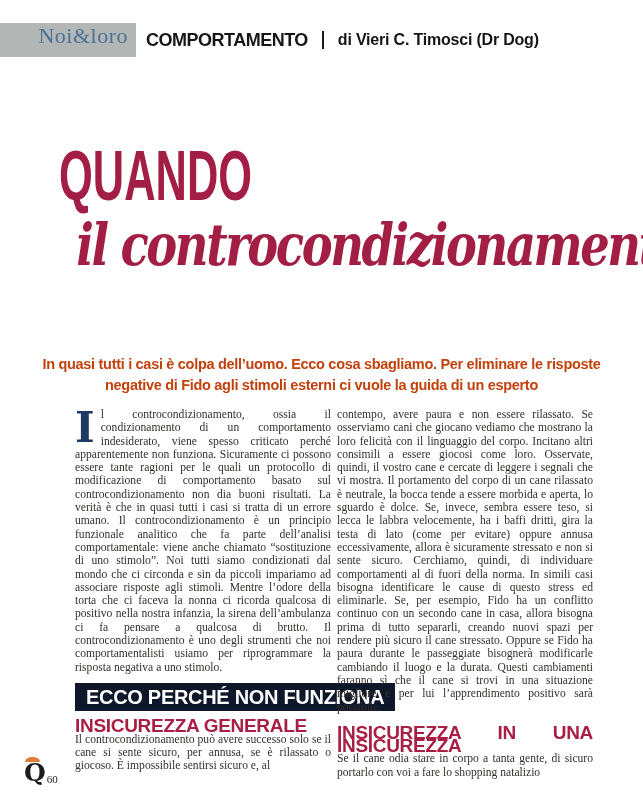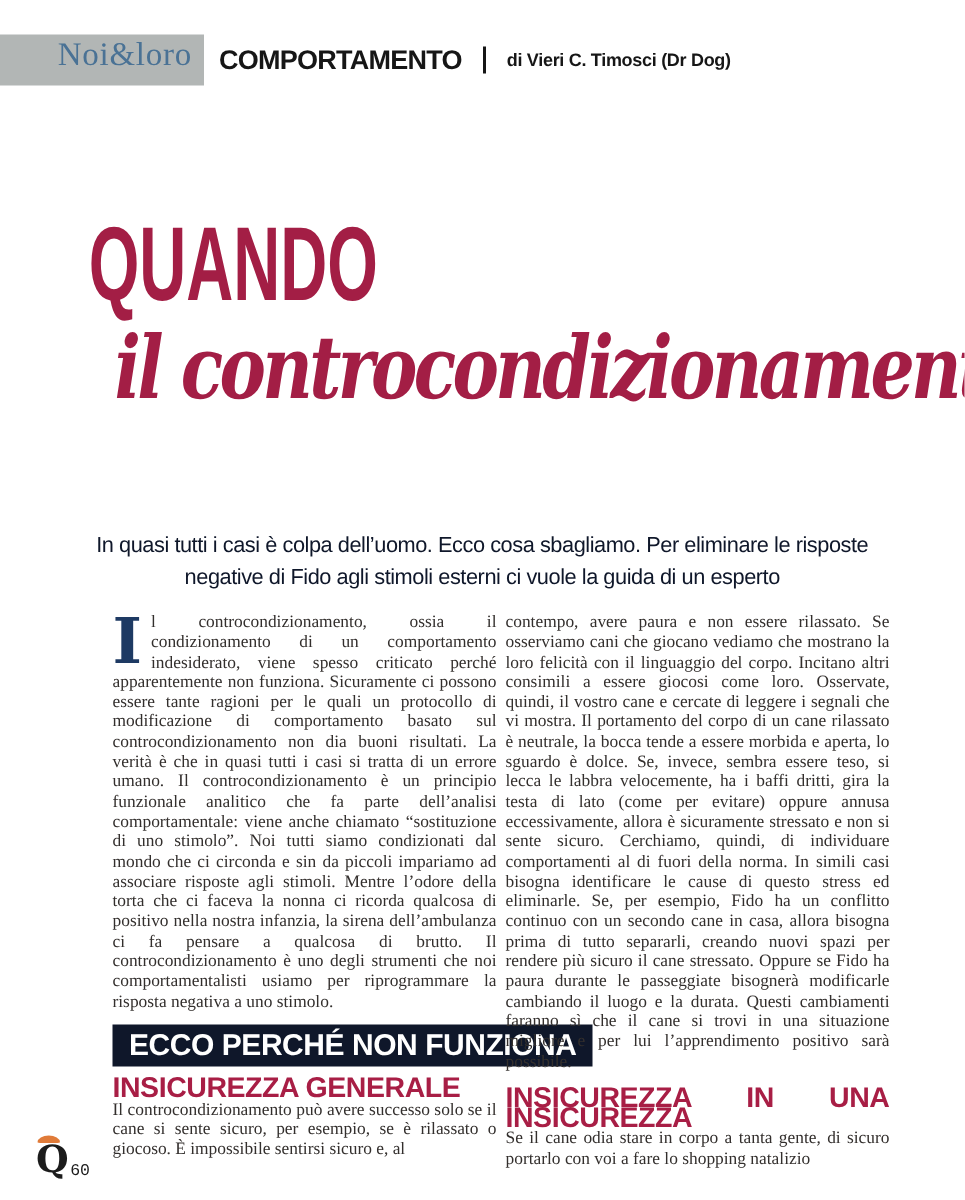--- a/index.html
+++ b/index.html
@@ -10,42 +10,42 @@
   .header{position:absolute;top:23px;left:0;width:643px;height:34px;}
   .section-box{position:absolute;left:0;top:0;width:136px;height:34px;
        background:#b2b6b5;display:flex;justify-content:flex-end;
        padding-right:8px;box-sizing:border-box;}
   .section-box span{font-family:"Liberation Serif",serif;font-size:22px;
        color:#4a7295;letter-spacing:.5px;}
   .header-meta{position:absolute;left:146px;top:0;height:34px;display:flex;
        align-items:center;gap:14px;font-family:"Liberation Sans",sans-serif;}
   .category{font-size:18px;font-weight:bold;color:#161616;letter-spacing:-.5px;}
   .header-sep{width:2px;height:18px;background:#161616;}
-  .byline{font-size:12px;font-weight:bold;color:#161616;letter-spacing:-.2px;}
+  .byline{font-size:16px;font-weight:bold;color:#161616;letter-spacing:-.2px;}
 
   
   .title-block{position:absolute;top:146px;left:0;width:643px;text-align:left;
        color:#a31e45;}
   .title-line1{display:inline-block;font-family:"Liberation Sans",sans-serif;
        font-weight:bold;font-size:70px;line-height:60px;letter-spacing:0;
        transform:scaleX(.62);transform-origin:center;white-space:nowrap;}
   .title-line2{display:block;margin-top:-4px;}
   .title-line2 span{display:inline-block;font-family:"DejaVu Serif",serif;
        font-style:italic;font-weight:bold;font-size:58px;line-height:86px;
        letter-spacing:-3px;transform:scaleX(.8);transform-origin:center;
        white-space:nowrap;}
   .title-line3{display:block;margin-top:-8px;}
   .title-line3 span{display:inline-block;font-family:"Liberation Sans",sans-serif;
        font-weight:bold;font-size:62px;line-height:56px;
        transform:scaleX(.58);transform-origin:center;white-space:nowrap;}
 
   
   .standfirst{position:absolute;top:354px;left:41px;width:561px;text-align:center;
-       font-family:"Liberation Sans",sans-serif;font-weight:normal;font-size:14.5px;
-       line-height:21px;letter-spacing:-.3px;color:#0f172a;}
+       font-family:"Liberation Sans",sans-serif;font-weight:bold;font-size:14.5px;
+       line-height:21px;letter-spacing:-.3px;color:#c2410c;}
 
   
   .body-cols{position:absolute;top:408px;left:75px;width:518px;display:flex;gap:6px;}
   .col{width:256px;font-size:11.6px;line-height:13.3px;text-align:justify;
        color:#332f2d;hyphens:auto;}
   .col p{margin:0;}
   .drop-cap{float:left;font-family:"DejaVu Serif",serif;font-weight:bold;
        color:#1e3a63;font-size:42px;line-height:36px;padding:2px 6px 0 0;}
 
   .kicker{display:inline-block;background:#0f172a;color:#ffffff;
@@ -55,21 +55,21 @@
   .sub-heading{font-family:"Liberation Sans",sans-serif;font-weight:bold;
        font-size:19px;letter-spacing:-.3px;color:#a81e45;margin:0 0 3px;}
   .sub-heading.right{margin-top:12px;}
 
   
   .footer{position:absolute;left:24px;top:758px;height:36px;}
   .logo-q{position:relative;display:inline-block;font-family:"DejaVu Serif",serif;
        font-size:25px;line-height:30px;color:#1c1c1c;font-weight:bold;}
   .logo-cap{position:absolute;left:1px;top:-1px;width:15px;height:5px;
        background:#e07b39;border-radius:50% 50% 20% 20%/90% 90% 10% 10%;}
-  .logo-num{font-family:Liberation Mono, monospace;font-size:11px;color:#1c1c1c;
+  .logo-num{font-family:Liberation Serif, serif;font-size:11px;color:#1c1c1c;
        vertical-align:-2px;margin-left:1px;}
 </style>
 </head>
 <body>
 
 <div class="header">
   <div class="section-box">
     <span>Noi&amp;loro</span>
   </div>
   <div class="header-meta">
@@ -85,21 +85,21 @@
 </div>
 
 <div class="standfirst">In quasi tutti i casi è colpa dell’uomo. Ecco cosa sbagliamo. Per eliminare le risposte negative di Fido agli stimoli esterni ci vuole la guida di un esperto</div>
 
 <div class="body-cols">
 
   <div class="col">
     <p><span class="drop-cap">I</span><span>l controcondizionamento, ossia il condizionamento di un comportamento indesiderato, viene spesso criticato perché apparentemente non funziona. Sicuramente ci possono essere tante ragioni per le quali un protocollo di modificazione di comportamento basato sul controcondizionamento non dia buoni risultati. La verità è che in quasi tutti i casi si tratta di un errore umano. Il controcondizionamento è un principio funzionale analitico che fa parte dell’analisi comportamentale: viene anche chiamato “sostituzione di uno stimolo”. Noi tutti siamo condizionati dal mondo che ci circonda e sin da piccoli impariamo ad associare risposte agli stimoli. Mentre l’odore della torta che ci faceva la nonna ci ricorda qualcosa di positivo nella nostra infanzia, la sirena dell’ambulanza ci fa pensare a qualcosa di brutto. Il controcondizionamento è uno degli strumenti che noi comportamentalisti usiamo per riprogrammare la risposta negativa a uno stimolo.</span></p>
     <div class="kicker">ECCO PERCHÉ NON FUNZIONA</div>
     <p class="sub-heading">INSICUREZZA GENERALE</p>
-    <p>Il controcondizionamento può avere successo solo se il cane si sente sicuro, per esempio, se è rilassato o giocoso. È impossibile sentirsi sicuro e, al</p>
+    <p>Il controcondizionamento può avere successo solo se il cane si sente sicuro, per annusa, se è rilassato o giocoso. È impossibile sentirsi sicuro e, al</p>
   </div>
 
   <div class="col">
     <p>contempo, avere paura e non essere rilassato. Se osserviamo cani che giocano vediamo che mostrano la loro felicità con il linguaggio del corpo. Incitano altri consimili a essere giocosi come loro. Osservate, quindi, il vostro cane e cercate di leggere i segnali che vi mostra. Il portamento del corpo di un cane rilassato è neutrale, la bocca tende a essere morbida e aperta, lo sguardo è dolce. Se, invece, sembra essere teso, si lecca le labbra velocemente, ha i baffi dritti, gira la testa di lato (come per evitare) oppure annusa eccessivamente, allora è sicuramente stressato e non si sente sicuro. Cerchiamo, quindi, di individuare comportamenti al di fuori della norma. In simili casi bisogna identificare le cause di questo stress ed eliminarle. Se, per esempio, Fido ha un conflitto continuo con un secondo cane in casa, allora bisogna prima di tutto separarli, creando nuovi spazi per rendere più sicuro il cane stressato. Oppure se Fido ha paura durante le passeggiate bisognerà modificarle cambiando il luogo e la durata. Questi cambiamenti faranno sì che il cane si trovi in una situazione migliore e per lui l’apprendimento positivo sarà possibile.</p>
     <p class="sub-heading right">INSICUREZZA IN UNA INSICUREZZA</p>
     <p>Se il cane odia stare in corpo a tanta gente, di sicuro portarlo con voi a fare lo shopping natalizio</p>
   </div>
 
 </div>
 

